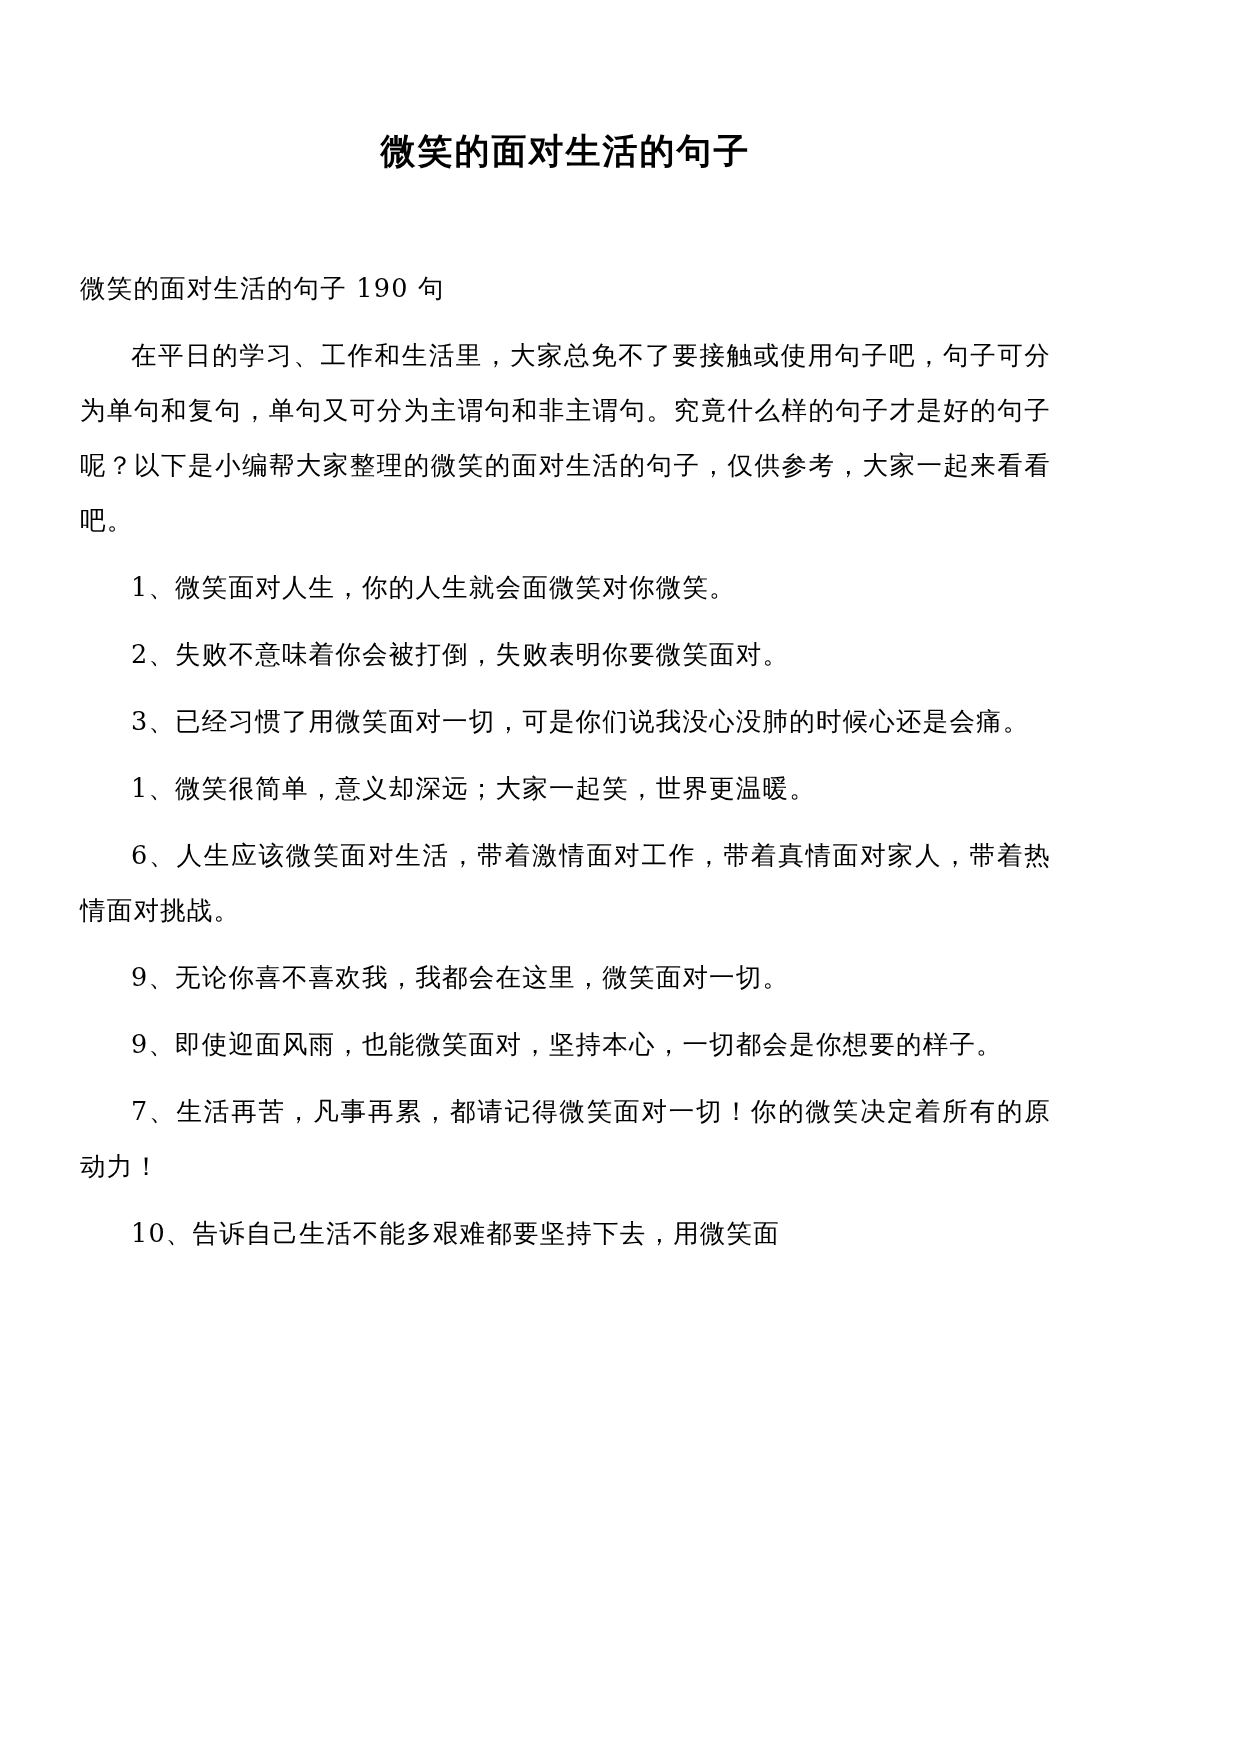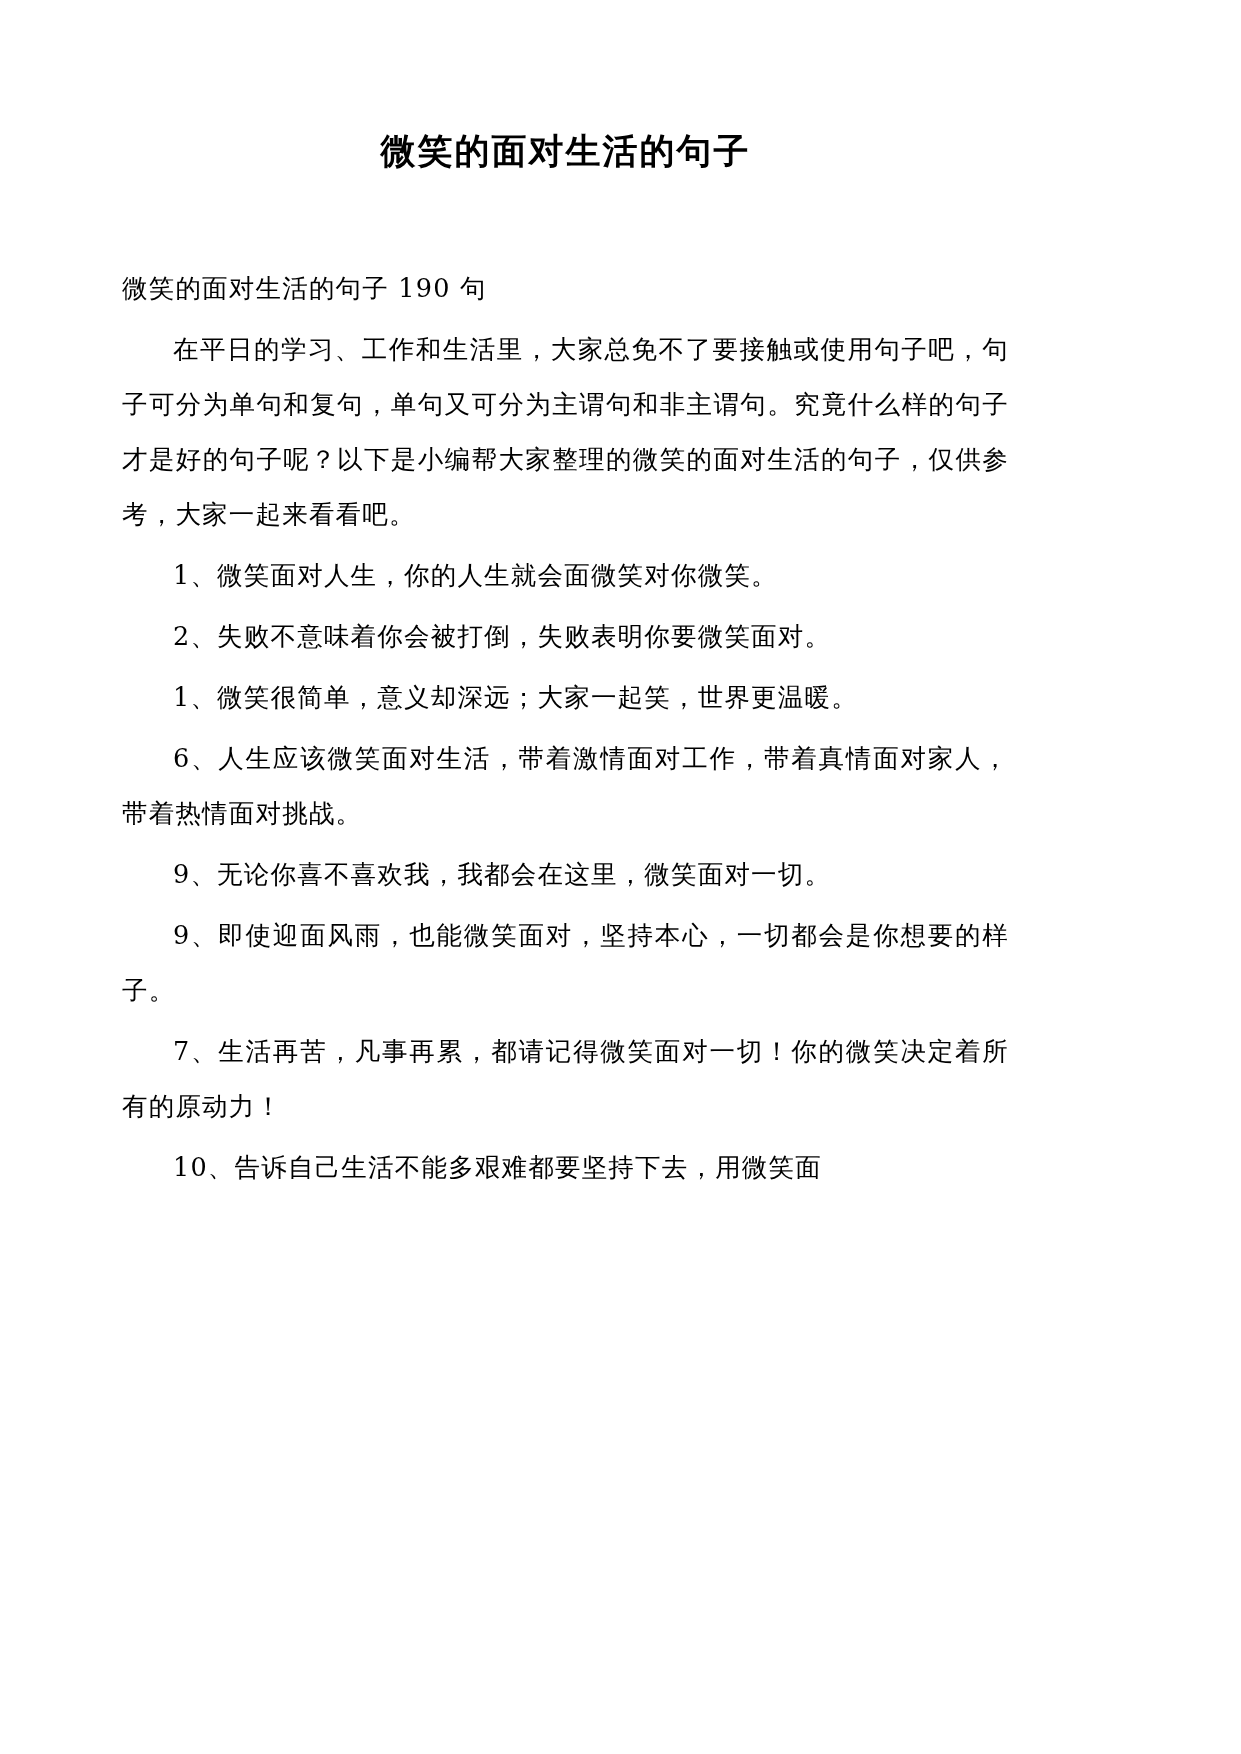--- a/index.html
+++ b/index.html
@@ -11,37 +11,37 @@
     width: 1241px;
     height: 1754px;
     font-family: "DejaVu Serif", "Liberation Serif", serif;
     color: #000000;
     overflow: hidden;
   }
   .page {
     width: 1131px;
     height: 1754px;
     box-sizing: border-box;
-    padding: 0 116px;
+    padding: 0 68px;
     position: relative;
   }
   .doc-title {
     margin: 0;
     padding-top: 128px;
     text-align: center;
     font-size: 35px;
     font-weight: bold;
     letter-spacing: 2px;
     font-family: "DejaVu Sans", "Liberation Sans", sans-serif;
   }
   .body-block {
     margin-top: 86px;
   }
   p.para {
-    margin: 6px;
+    margin: 12px;
     font-size: 25.5px;
     line-height: 55px;
     letter-spacing: 1.2px;
     text-align: justify;
     text-justify: inter-ideograph;
     word-break: break-all;
   }
   p.indent {
     text-indent: 2em;
   }
@@ -50,20 +50,21 @@
 <body>
 
 <div class="page">
   <h1 class="doc-title">微笑的面对生活的句子</h1>
 
   <div class="body-block">
     <p class="para">微笑的面对生活的句子 190 句</p>
     <p class="para indent">在平日的学习、工作和生活里，大家总免不了要接触或使用句子吧，句子可分为单句和复句，单句又可分为主谓句和非主谓句。究竟什么样的句子才是好的句子呢？以下是小编帮大家整理的微笑的面对生活的句子，仅供参考，大家一起来看看吧。</p>
     <p class="para indent">1、微笑面对人生，你的人生就会面微笑对你微笑。</p>
     <p class="para indent">2、失败不意味着你会被打倒，失败表明你要微笑面对。</p>
+    <p class="para indent">3、已经习惯了用微笑面对一切，可是你们说我没心没肺的时候心还是会痛。</p>
     <p class="para indent">1、微笑很简单，意义却深远；大家一起笑，世界更温暖。</p>
     <p class="para indent">6、人生应该微笑面对生活，带着激情面对工作，带着真情面对家人，带着热情面对挑战。</p>
     <p class="para indent">9、无论你喜不喜欢我，我都会在这里，微笑面对一切。</p>
     <p class="para indent">9、即使迎面风雨，也能微笑面对，坚持本心，一切都会是你想要的样子。</p>
     <p class="para indent">7、生活再苦，凡事再累，都请记得微笑面对一切！你的微笑决定着所有的原动力！</p>
     <p class="para indent">10、告诉自己生活不能多艰难都要坚持下去，用微笑面</p>
   </div>
 </div>
 
 </body></html>

